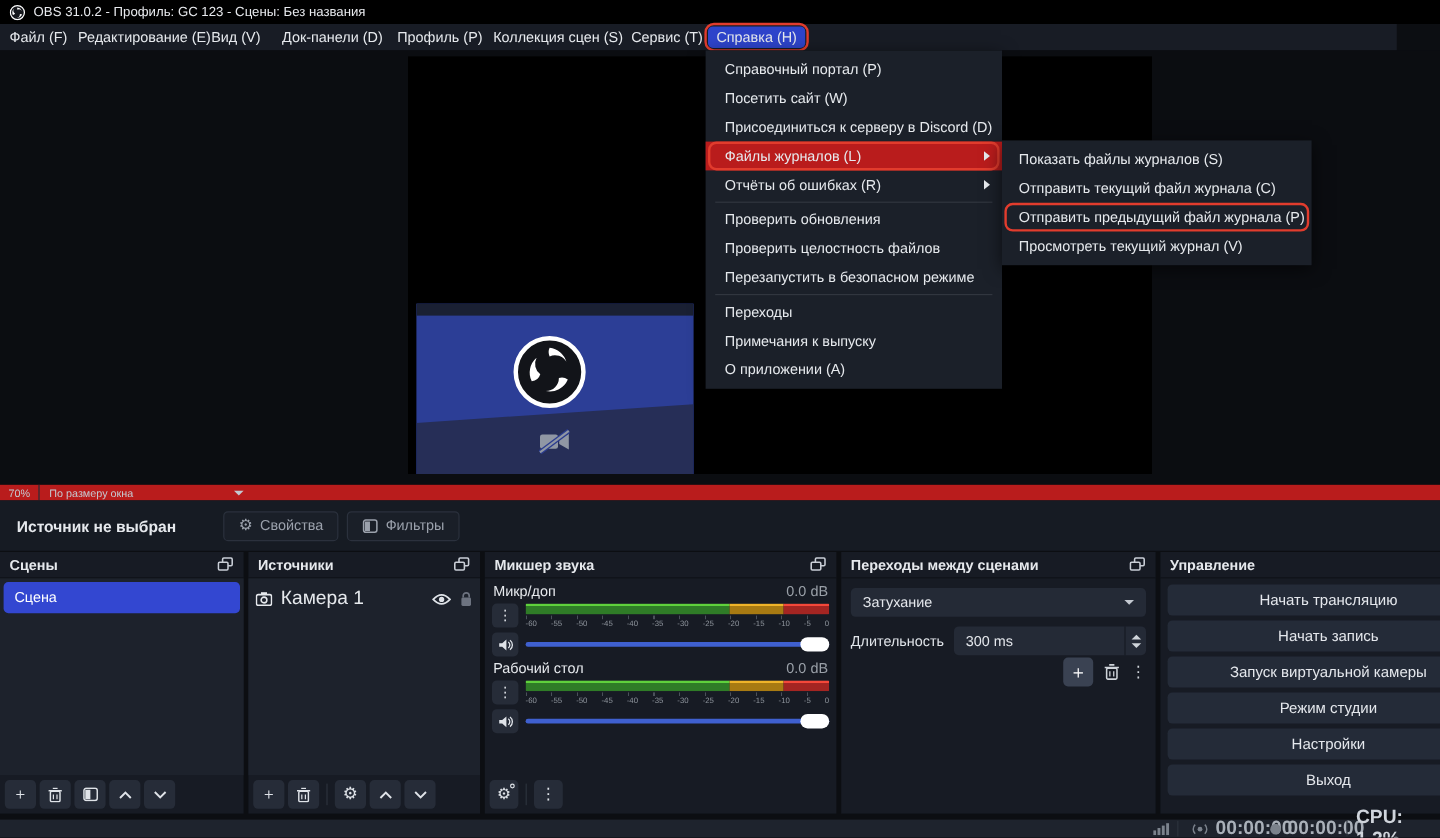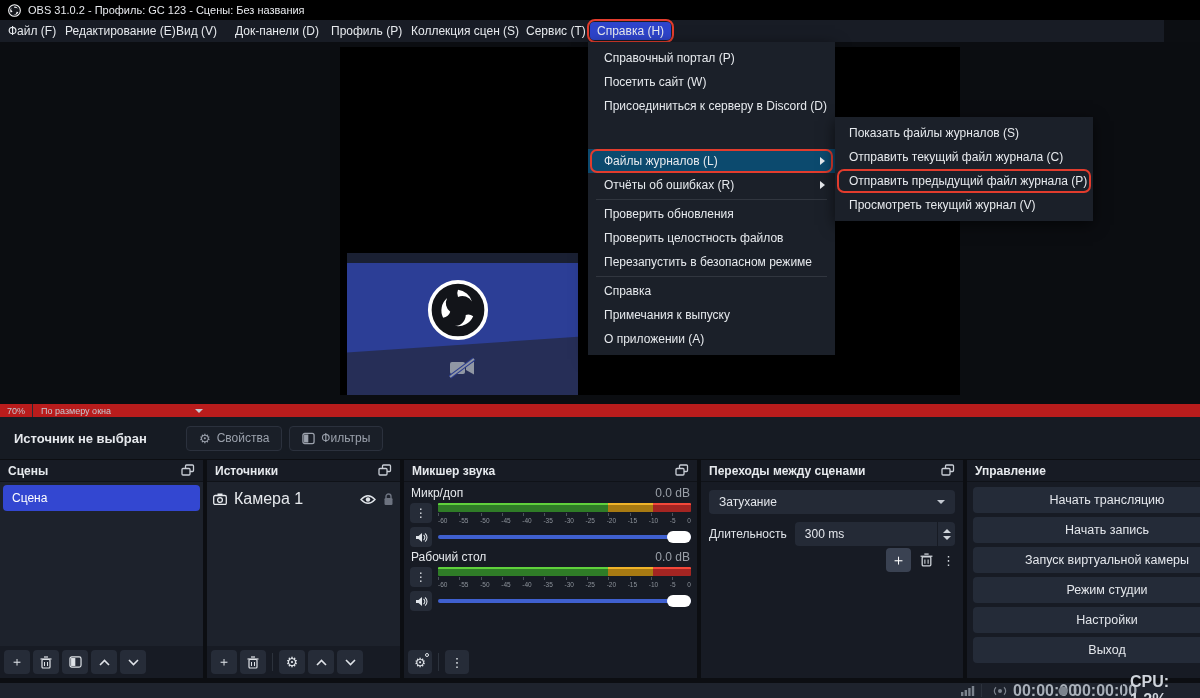--- a/index.html
+++ b/index.html
@@ -34,21 +34,21 @@
   .cam .obslogo { position:absolute; left:80px; top:26px; width:62px; height:62px; }
   .cam .camoff { position:absolute; left:102px; top:104px; width:26px; height:22px; color:#9ca3ad; opacity:.9; }
 
   
   .menu { position:absolute; background:#1b2029; padding:4px 0; box-shadow:0 4px 14px rgba(0,0,0,.6);
     z-index:30; }
   .menu.main { left:588px; top:42px; width:247px; }
   .menu.sub  { left:835px; top:117px; width:258px; }
   .mi { position:relative; height:24px; display:flex; align-items:center; padding:0 10px 0 16px;
     font-size:12px; color:#e6e9ed; white-space:nowrap; }
-  .mi.hl { background:#0c4a6e;margin-top:31px; }
+  .mi.hl { background:#b91c1c; }
   .mi .arrow { margin-left:auto; width:0; height:0; border-left:5px solid #e6e9ed;
     border-top:4px solid transparent; border-bottom:4px solid transparent; }
   .msep { height:1px; background:#31363f; margin:2px 8px; }
   .mi .ring { inset:0 2px; border-radius:7px; }
 
   
   .zoomrow { position:absolute; left:0; top:404px; width:1200px; height:13px; background:#b91c1c;
     display:flex; align-items:center; font-size:9px; color:#c4c9d1; }
   .zchip { padding:0 7px; height:13px; display:flex; align-items:center; border-right:1px solid #272c35; }
   .zfit { padding:0 8px; width:178px; display:flex; align-items:center; justify-content:space-between; }
@@ -189,21 +189,21 @@
   </div>
   <div class="mi">
     <span>Отчёты об ошибках (R)</span>
     <span class="arrow"></span>
   </div>
   <div class="msep"></div>
   <div class="mi">Проверить обновления</div>
   <div class="mi">Проверить целостность файлов</div>
   <div class="mi">Перезапустить в безопасном режиме</div>
   <div class="msep"></div>
-  <div class="mi">Справка</div>
+  <div class="mi">Переходы</div>
   <div class="mi">Примечания к выпуску</div>
   <div class="mi">О приложении (A)</div>
 </div>
 
 <div class="menu sub">
   <div class="mi" style="padding-left:14px">Показать файлы журналов (S)</div>
   <div class="mi" style="padding-left:14px">Отправить текущий файл журнала (C)</div>
   <div class="mi" style="padding-left:14px">
     <span>Отправить предыдущий файл журнала (P)</span>
     <i class="ring"></i>

